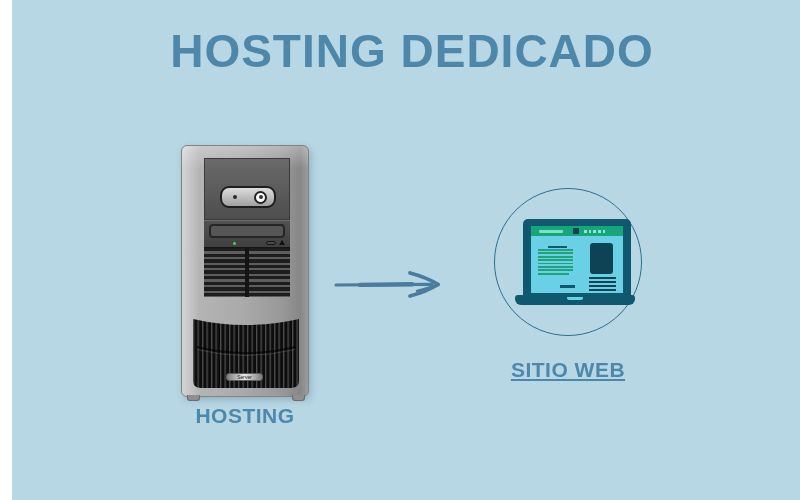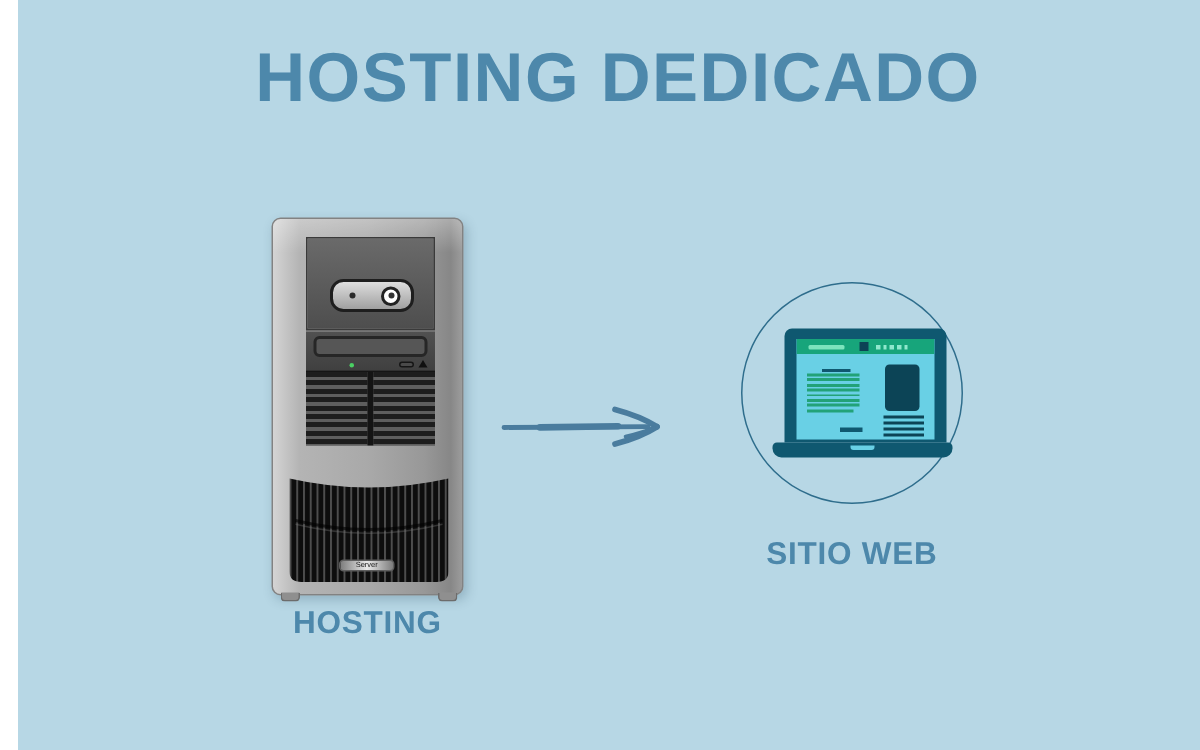--- a/index.html
+++ b/index.html
@@ -105,21 +105,21 @@
   .end-dash{position:absolute;left:29px;top:59px;width:15px;height:2.6px;background:#0f5870;}
   .img-rect{position:absolute;left:59px;top:17px;width:23px;height:31px;border-radius:3px;background:#0c4456;}
   .dk-line{position:absolute;left:57.5px;width:27px;height:2.3px;background:#0c4456;}
   .laptop-base{
     position:absolute;left:0;top:76px;width:120px;height:10px;background:#0f5870;
     border-radius:3px 3px 6px 6px;
   }
   .base-notch{position:absolute;left:52px;top:1.5px;width:16px;height:3.5px;background:#69d0e5;border-radius:0 0 2px 2px;}
   .web-label{
     position:absolute;left:482px;top:358px;width:148px;text-align:center;
-    font-size:21px;font-weight:bold;letter-spacing:0.5px;color:#4d88ab;
+    font-size:21px;font-weight:bold;letter-spacing:0.5px;color:#4d88ab;text-decoration:underline;
   }
 </style>
 </head>
 <body>
 
 <div class="stage">
 
   <div class="title">HOSTING DEDICADO</div>
 
   <div class="tower">

